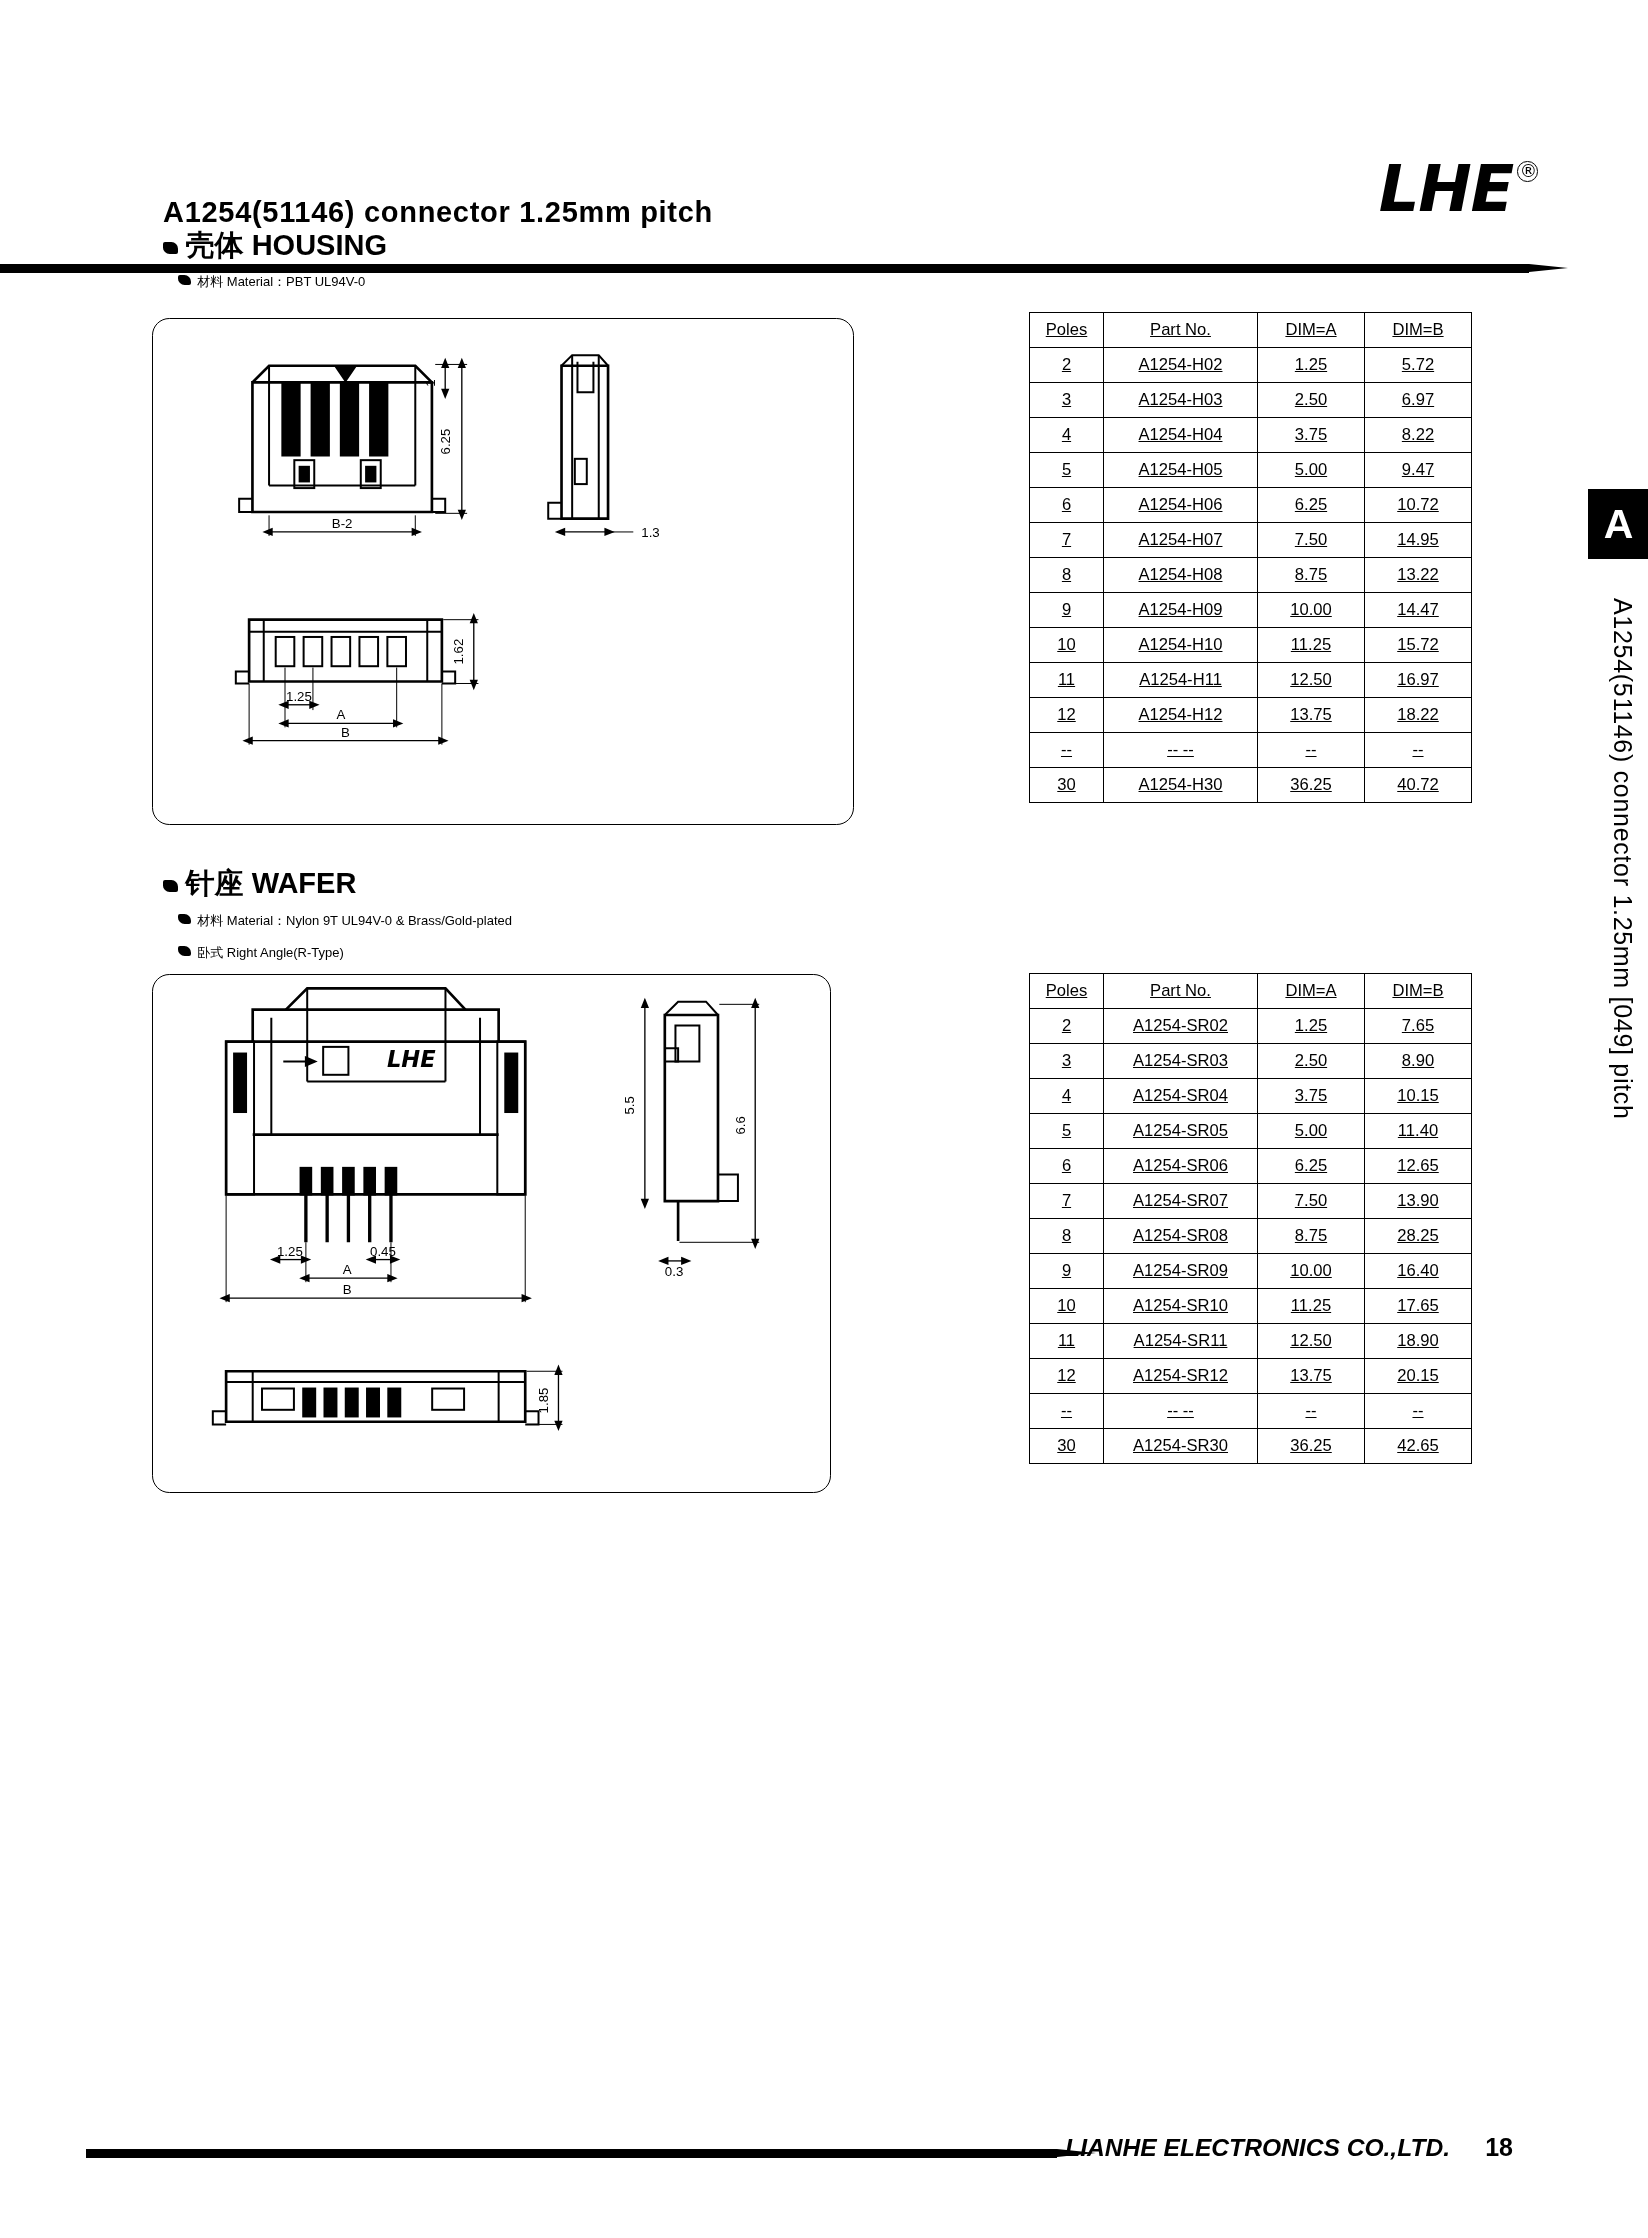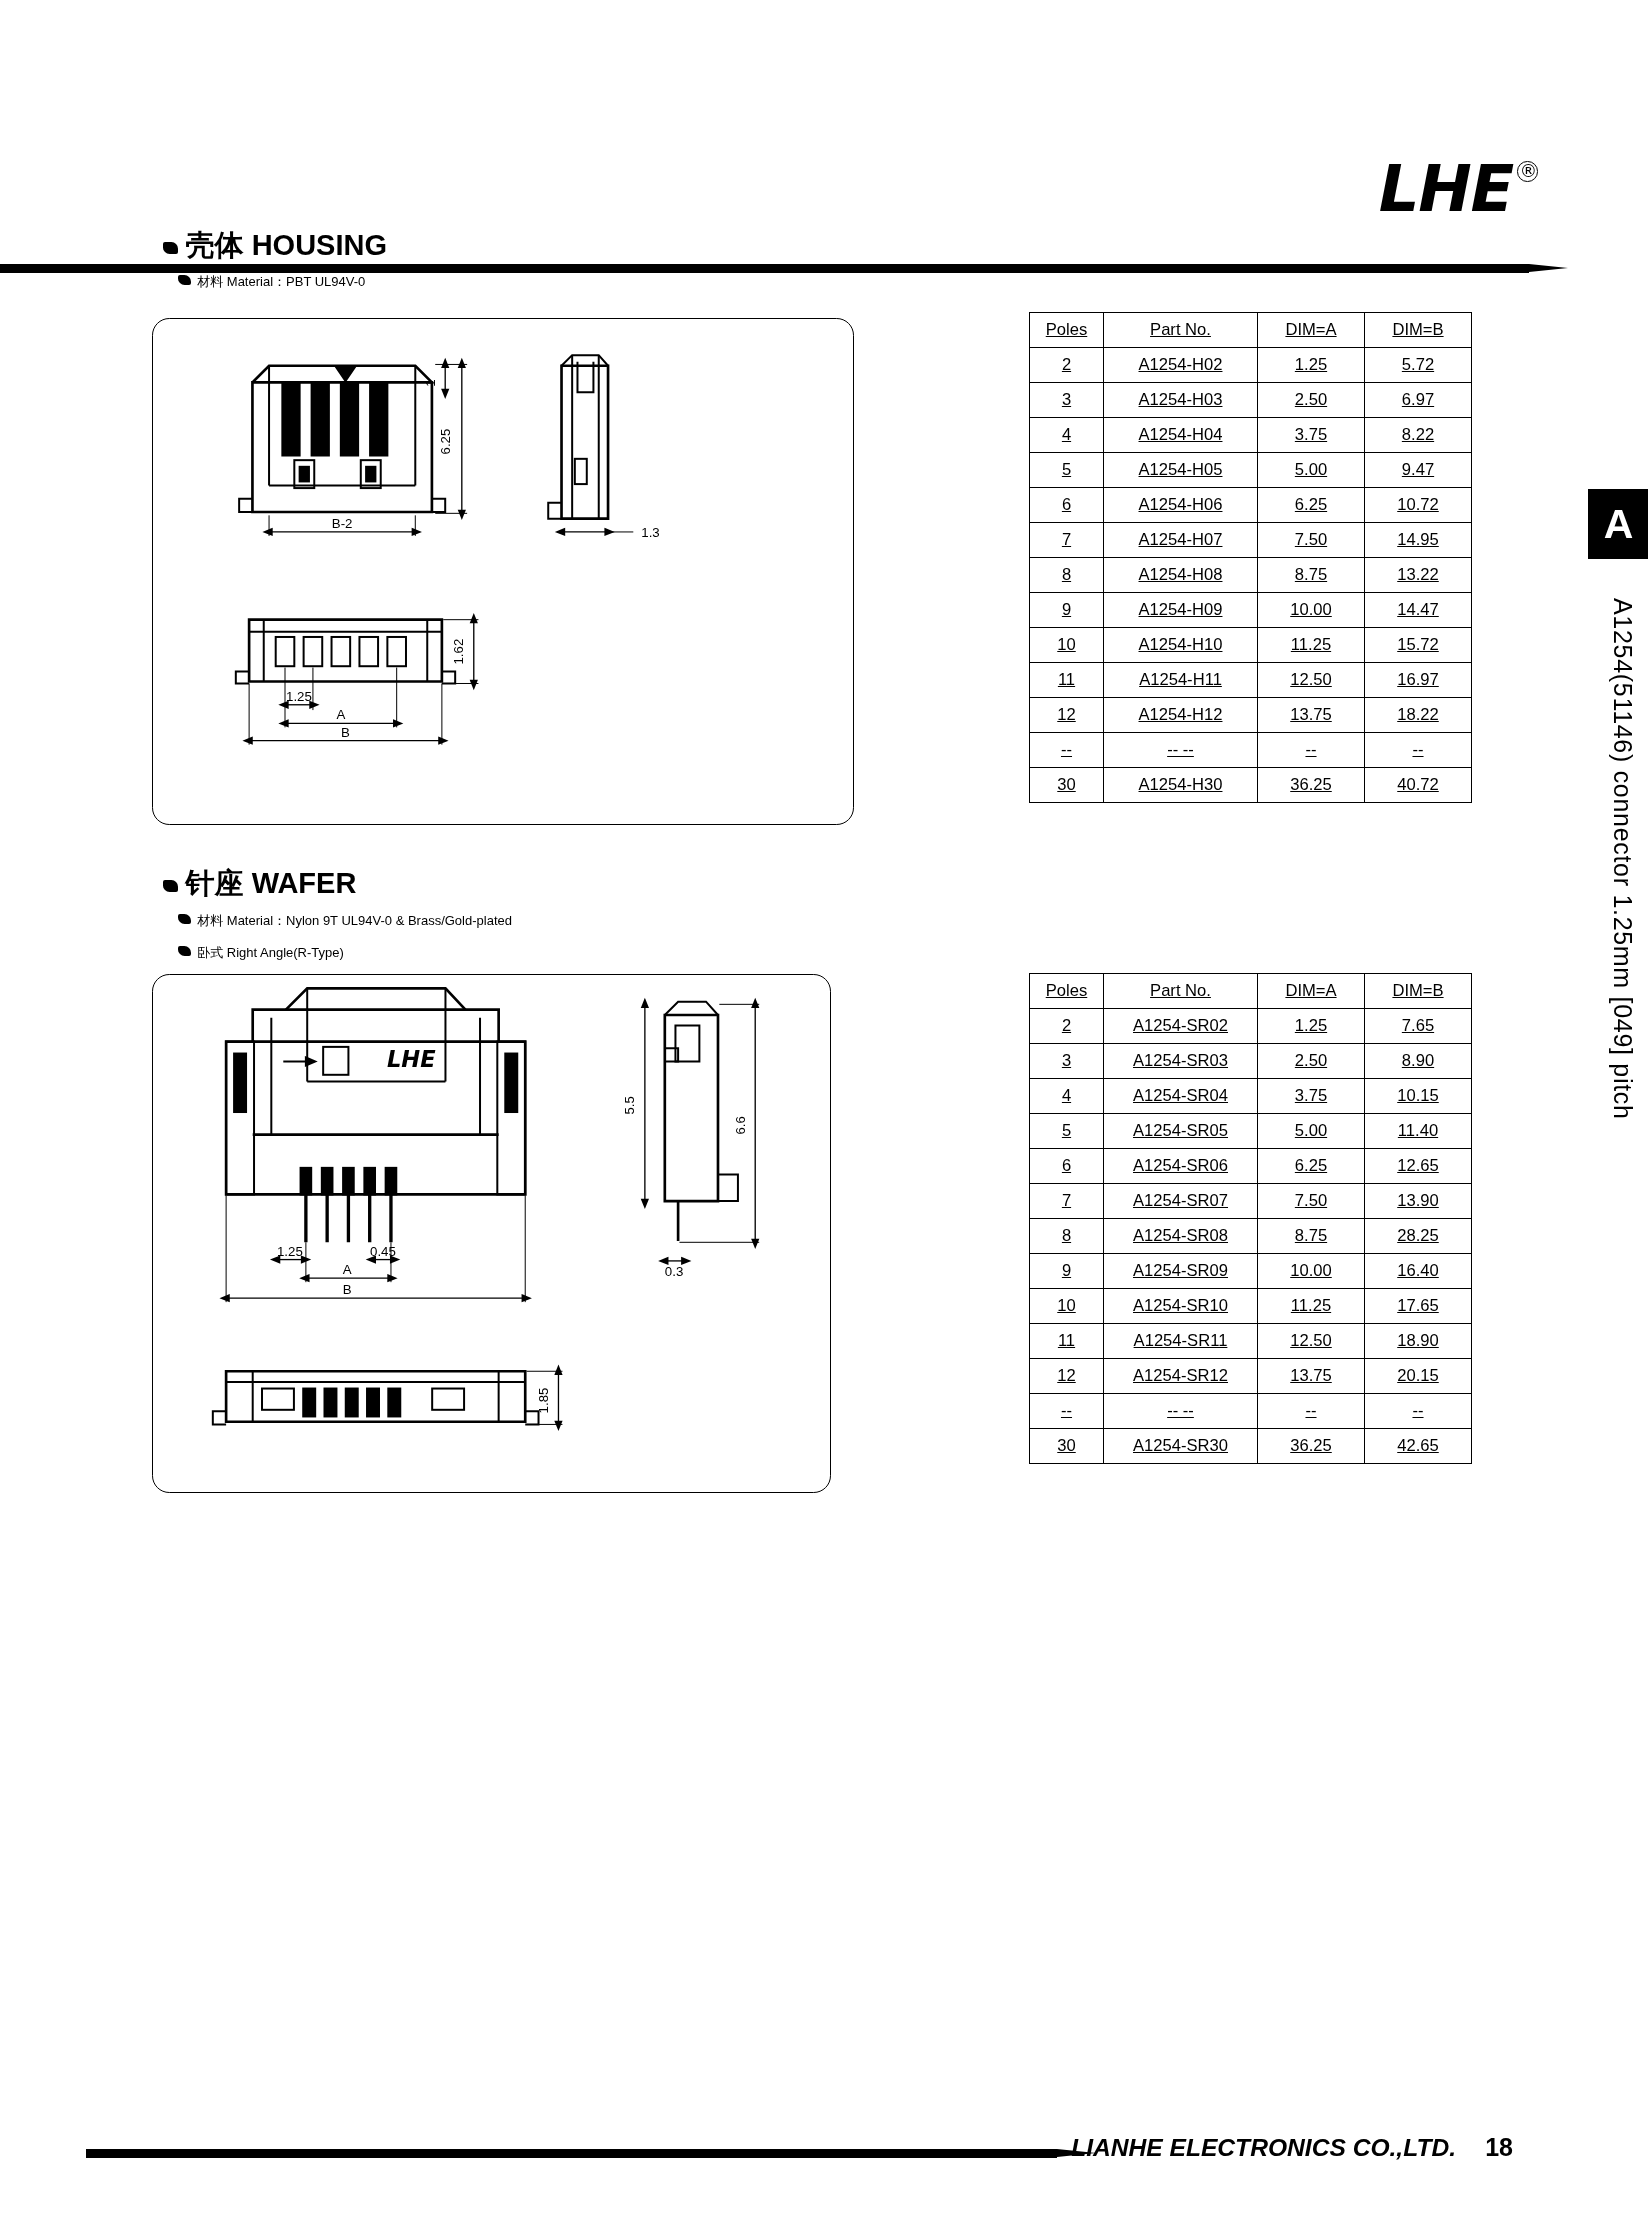--- a/index.html
+++ b/index.html
@@ -181,40 +181,41 @@
     right: -39px;
     top: 0;
     width: 0;
     height: 0;
     border-top: 4.7px solid transparent;
     border-bottom: 4.7px solid transparent;
     border-left: 39px solid #000;
   }
   .footer-company {
     position: absolute;
-    right: 193px;
+    right: 199px;
     top: 2134px;
     font-size: 24.6px;
     font-weight: bold;
     font-style: italic;
     white-space: nowrap;
   }
   .footer-page {
     position: absolute;
     right: 136px;
     top: 2133px;
     font-size: 25px;
     font-weight: bold;
   }
   svg { display: block; }
 </style>
 </head>
 <body>
 
 <div class="page-header">
+  <div class="doc-title">A1254(51146) connector 1.25mm pitch</div>
   <div class="logo-block">
     <div class="logo-text" style="position:relative;">
       <span>LHE</span>
       <span class="logo-reg">®</span>
     </div>
   </div>
   <div class="header-rule"></div>
 </div>
 
 <div class="side-tab">

